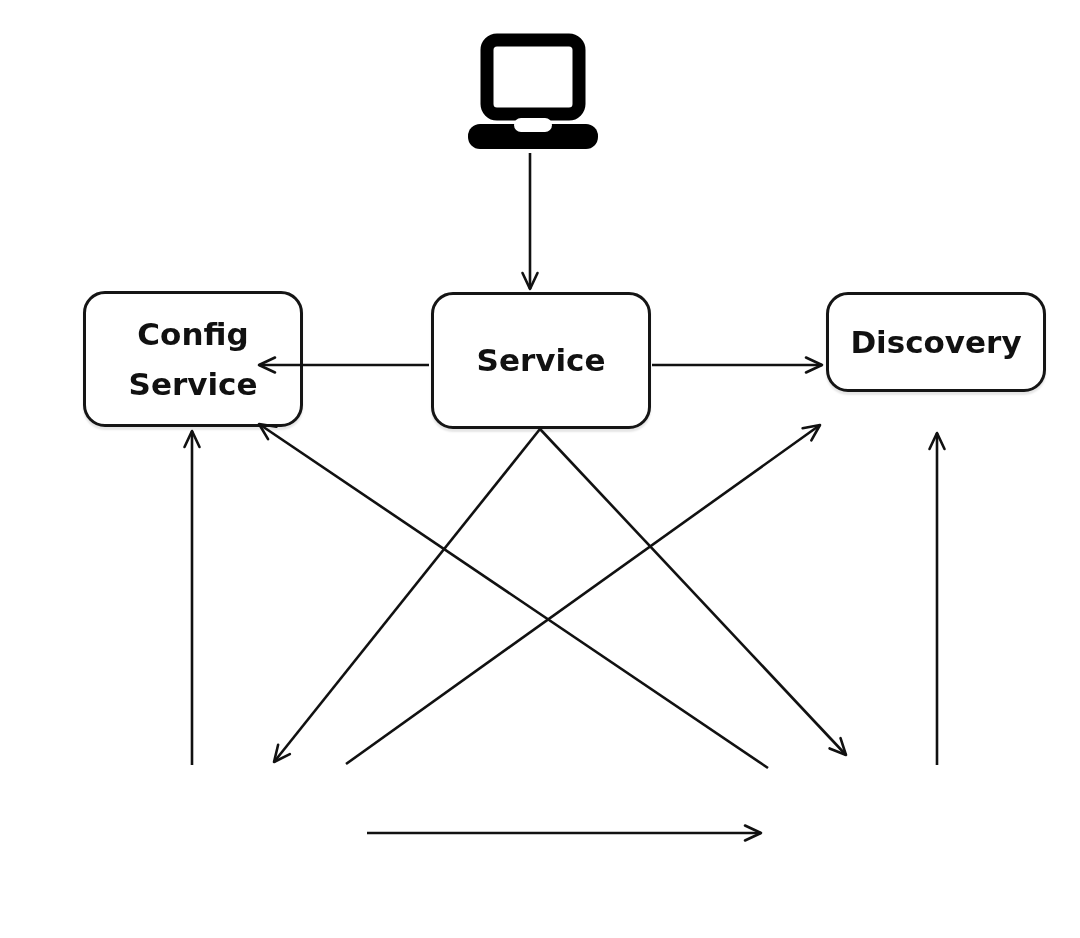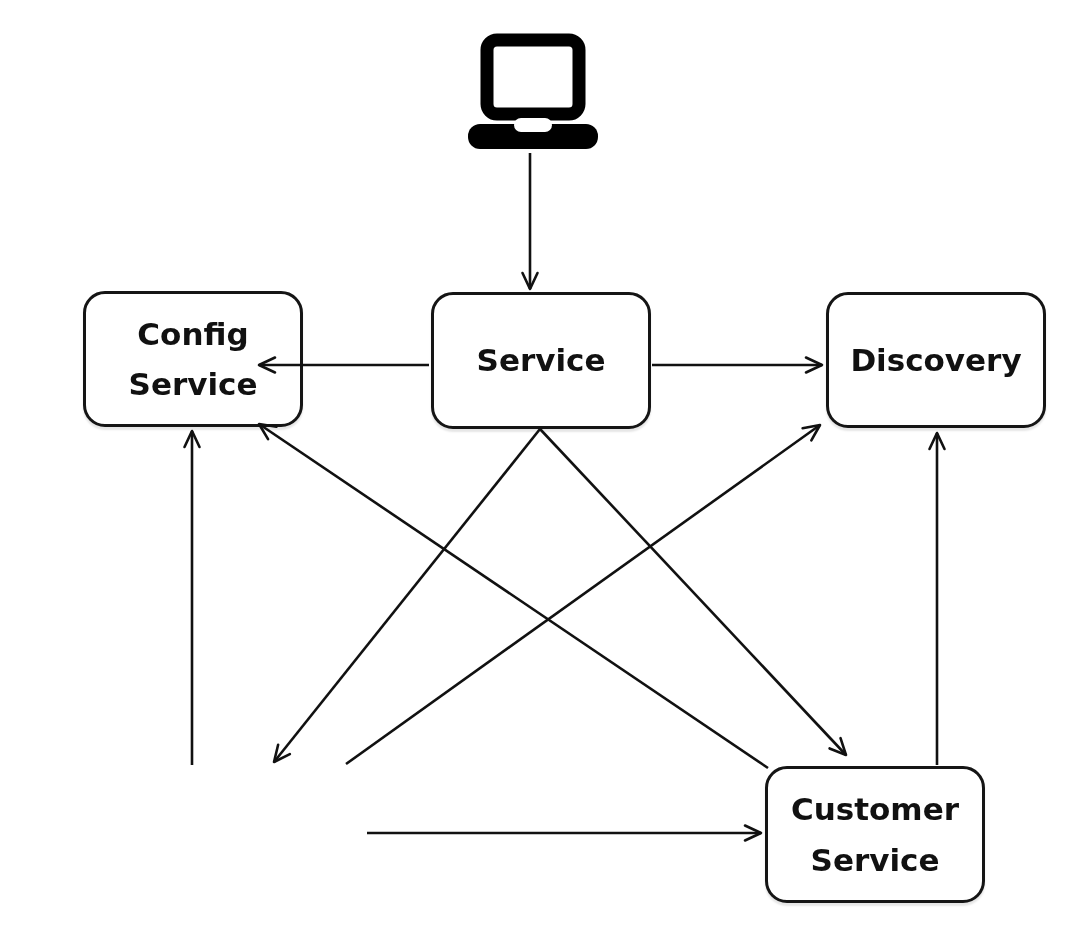--- a/index.html
+++ b/index.html
@@ -27,21 +27,21 @@
     text-align: center;
     font-weight: 700;
     font-size: 31px;
     line-height: 1.62;
     color: #111111;
     padding: 0 10px;
     box-shadow: 0 3px 2px rgba(0,0,0,0.10);
   }
   .node-config    { left: 35px;  top: 291px; width: 220px; height: 136px; margin-left: 48px; }
   .node-gateway   { left: 431px; top: 292px; width: 220px; height: 137px; }
-  .node-discovery { left: 826px; top: 292px; width: 220px; height: 136px; }
+  .node-discovery { left: 826px; top: 292px; width: 220px; height: 100px; }
   .node-account   { left: 146px; top: 766px; width: 220px; height: 137px; }
   .node-customer  { left: 765px; top: 766px; width: 220px; height: 137px; }
   svg.wires {
     position: absolute;
     left: 0;
     top: 0;
     pointer-events: none;
   }
   svg.wires line {
     stroke: #111111;
@@ -59,23 +59,20 @@
 
   <div class="node node-gateway">
     <span>Service</span>
   </div>
 
   <div class="node node-discovery">
     <span>Discovery</span>
   </div>
 
 
-  <div class="node node-customer">
-    <span>Customer Service</span>
-  </div>
 
   <svg class="wires" width="1080" height="938" viewBox="0 0 1080 938">
     <defs>
       <marker id="ah" viewBox="0 0 24 20" refX="21" refY="10" markerWidth="24" markerHeight="20" orient="auto" markerUnits="userSpaceOnUse">
         <path d="M5,2.5 L21,10 L5,17.5" fill="none" stroke="#111111" stroke-width="2.6" stroke-linecap="round" stroke-linejoin="round"></path>
       </marker>
     </defs>
 
     <g>
       <rect x="487" y="40" width="92" height="74" rx="10" fill="#ffffff" stroke="#000000" stroke-width="13"></rect>

